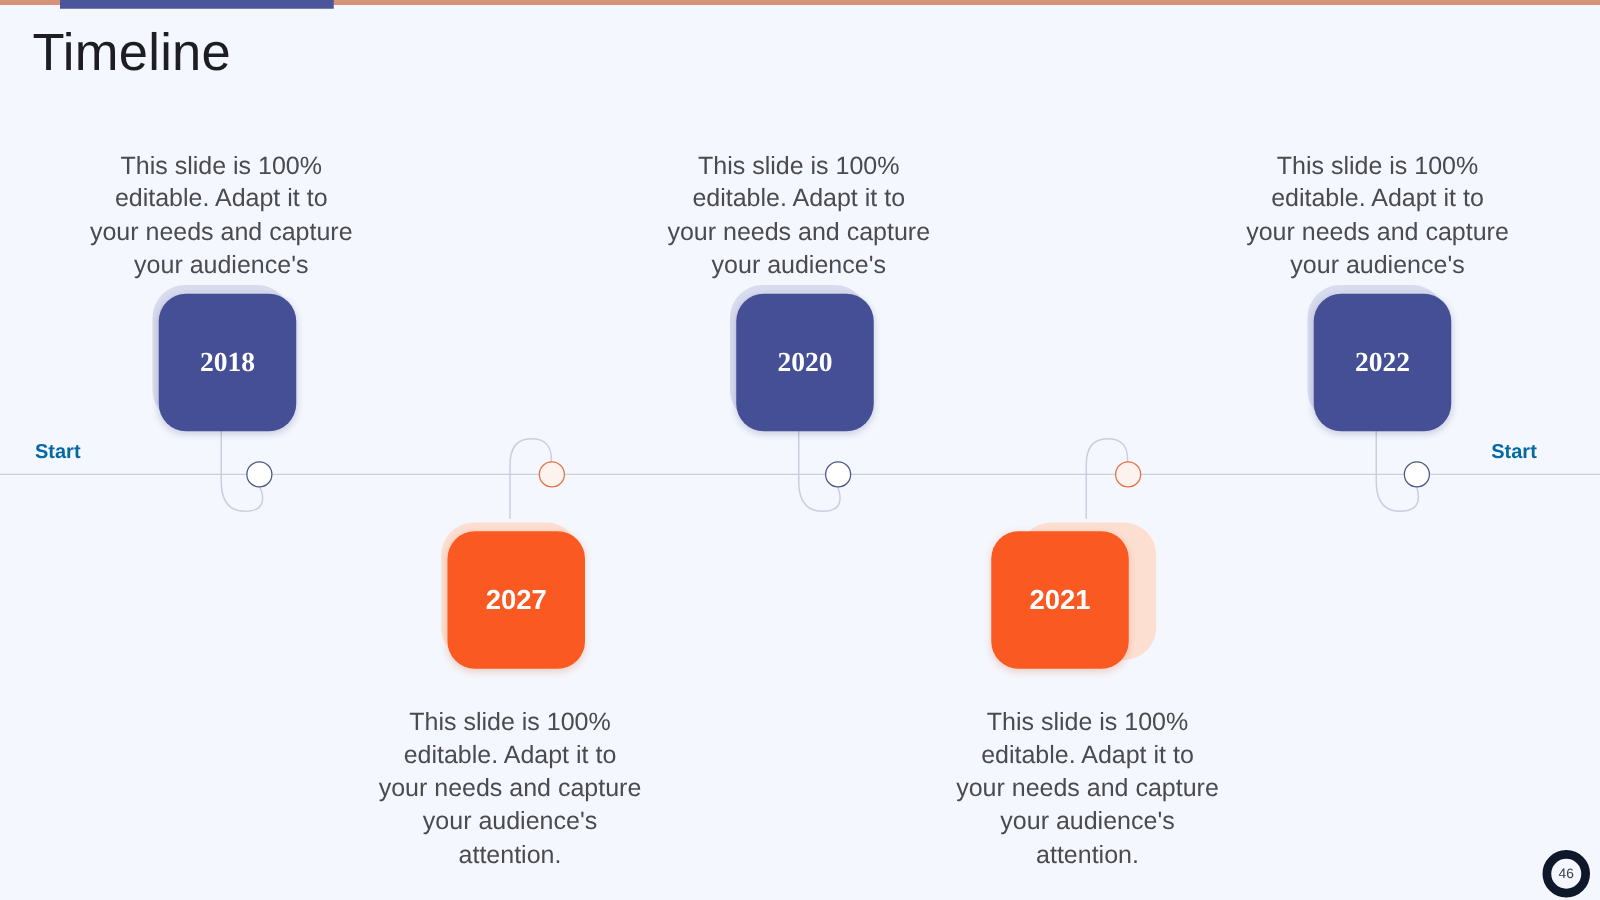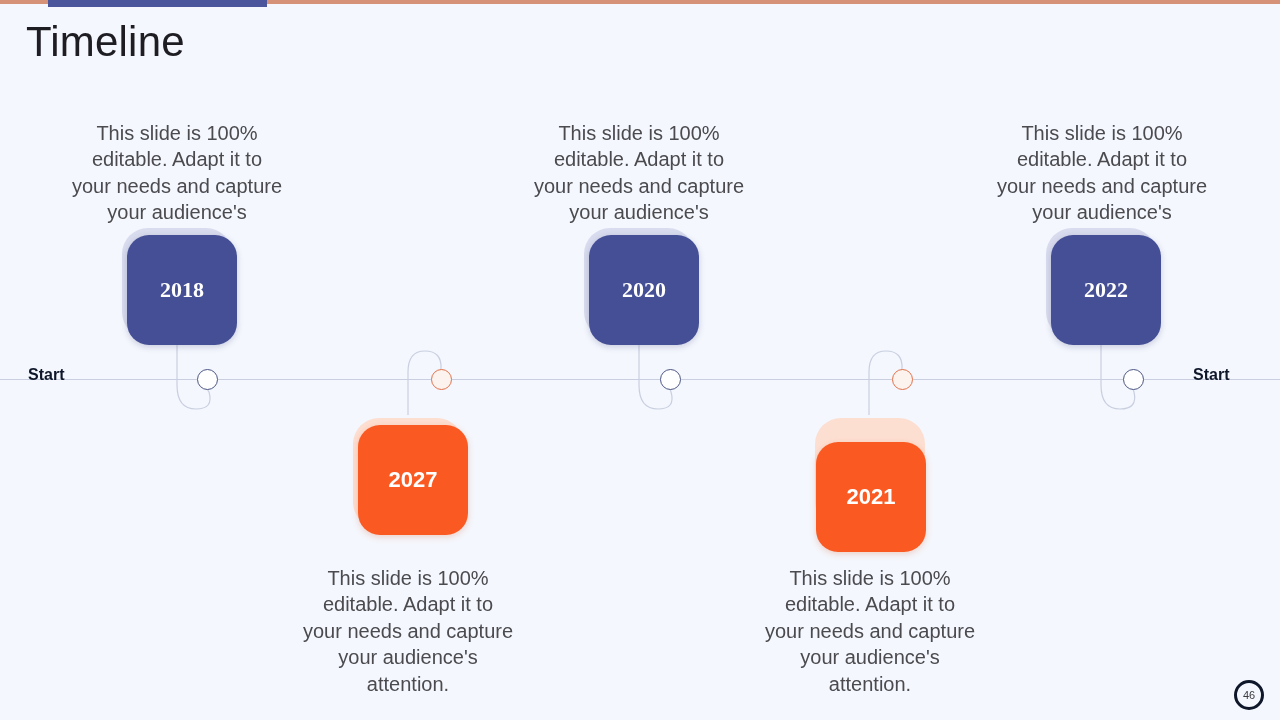--- a/index.html
+++ b/index.html
@@ -48,24 +48,24 @@
     position: absolute;
     left: 0;
     top: 379px;
     width: 1280px;
     height: 1px;
     background: #c9cfe0;
   }
 
   .endlabel {
     position: absolute;
-    top: 366px;
+    top: 353px;
     font-size: 16px;
     font-weight: bold;
-    color: #0f172a;
+    color: #0369a1;
   }
   .endlabel.start { left: 28px; }
   .endlabel.finish { left: 1193px; }
 
   
   .connectors {
     position: absolute;
     left: 0; top: 0;
     width: 1280px;
     height: 720px;
@@ -134,21 +134,21 @@
   
   .page-badge {
     position: absolute;
     left: 1246px;
     top: 692px;
     width: 24px;
     height: 24px;
     margin-left: -12px;
     margin-top: -12px;
     border-radius: 50%;
-    border: 3px solid #0f172a;
+    border: 7px solid #0f172a;
     background: #f4f7fd;
     display: flex;
     align-items: center;
     justify-content: center;
     font-size: 11px;
     color: #3b3b40;
   }
 </style>
 </head>
 <body>
@@ -190,21 +190,21 @@
 <div class="marker marker-orange" style="left:431px; top:369px;"></div>
 
 <div class="desc" style="left:533px; top:120px;">This slide is 100% editable. Adapt it to your needs and capture your audience's attention.</div>
 <div class="node-halo halo-blue" style="left:584px; top:228px;"></div>
 <div class="node node-blue" style="left:589px; top:235px;">
   <span>2020</span>
 </div>
 <div class="marker marker-blue" style="left:660px; top:369px;"></div>
 
 <div class="node-halo halo-orange" style="left:815px; top:418px;"></div>
-<div class="node node-orange" style="left:816px; top:425px;margin-top:17px;">
+<div class="node node-orange" style="left:793px; top:425px;">
   <span>2021</span>
 </div>
 <div class="desc" style="left:764px; top:565px;">This slide is 100% editable. Adapt it to your needs and capture your audience's attention.</div>
 <div class="marker marker-orange" style="left:892px; top:369px;"></div>
 
 <div class="desc" style="left:996px; top:120px;">This slide is 100% editable. Adapt it to your needs and capture your audience's attention.</div>
 <div class="node-halo halo-blue" style="left:1046px; top:228px;"></div>
 <div class="node node-blue" style="left:1051px; top:235px;">
   <span>2022</span>
 </div>

